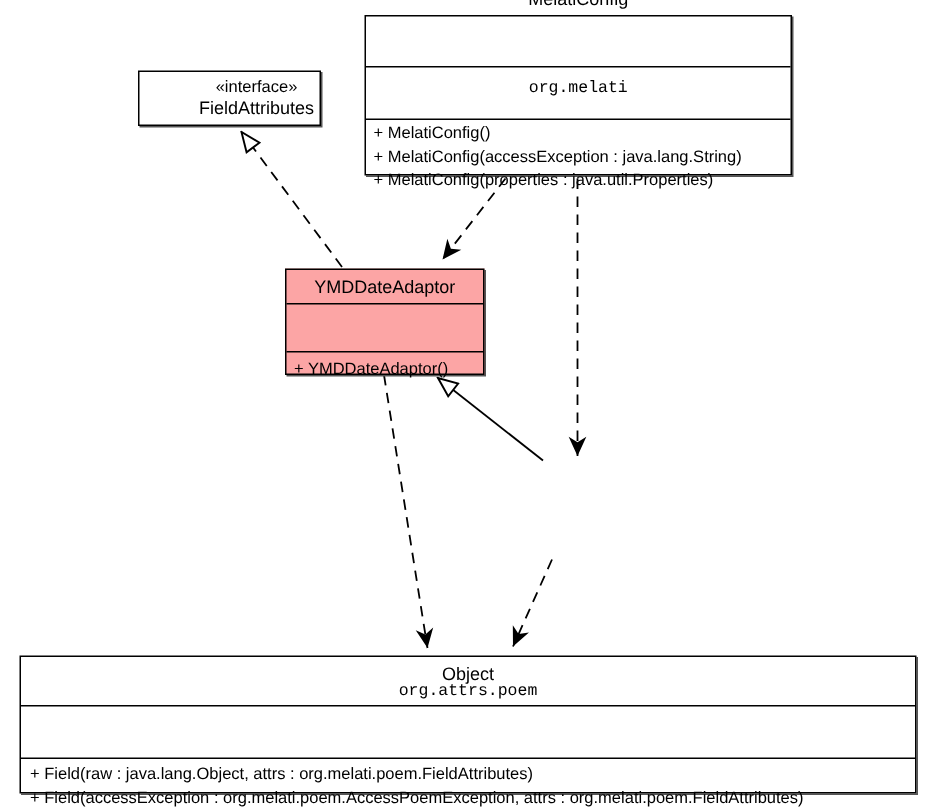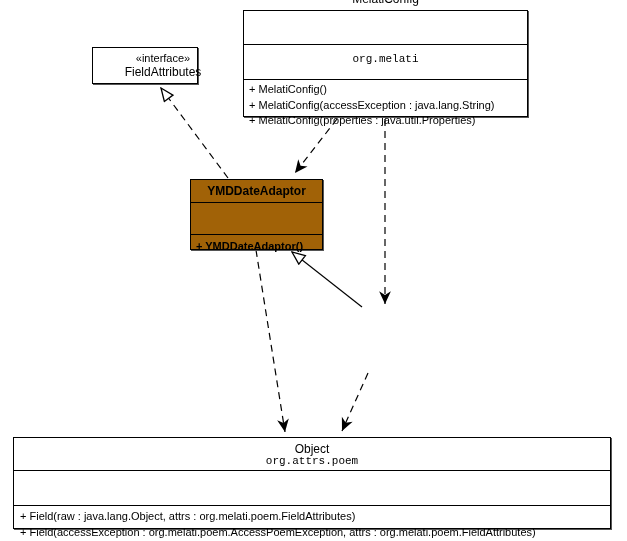--- a/index.html
+++ b/index.html
@@ -5,37 +5,37 @@
   html,body { margin:0; padding:0; background:#ffffff; }
   .canvas {
     position:relative; width:627px; height:541px; background:#ffffff;
     font-family:"Liberation Sans", sans-serif; color:#000; overflow:hidden;
   }
   svg.edges { position:absolute; left:0; top:0; }
   .uml-box {
     position:absolute; background:#ffffff; border:1px solid #000000;
     box-shadow:1px 1px 0 #555555; box-sizing:border-box;
   }
-  .uml-box.highlight { background:#a16207;font-weight:bold; }
+  .uml-box.highlight { background:#fca5a5; }
   .sec-title {
     display:flex; flex-direction:column; align-items:center; justify-content:center;
     box-sizing:border-box;
   }
   .cls-name { font-size:12px; line-height:14px; white-space:nowrap; }
   .pkg      { font-size:11px;  line-height:10px; white-space:nowrap;font-family:Liberation Mono, monospace; }
   .stereo   { font-size:11px; line-height:13px; white-space:nowrap; }
   .sec-attrs { border-top:1px solid #000; box-sizing:border-box; }
   .sec-methods {
     border-top:1px solid #000; box-sizing:border-box;
     font-size:11px; padding:2px 4px 0 5px;margin-top:12px;
   }
   .m-line { white-space:nowrap; }
 
   
-  #box-templet { left:92px; top:47px; width:106px; height:37px;padding-left:36px; }
+  #box-templet { left:92px; top:47px; width:122px; height:37px;padding-left:36px; }
   #box-templet .sec-title { height:100%; }
 
   
   #box-melati { left:243px; top:10px; width:285px; height:107px; }
   #box-melati .sec-title { height:33px;gap:48px; }
   #box-melati .sec-attrs { height:23px; }
   #box-melati .sec-methods { height:48px; }
   #box-melati .m-line { line-height:15.5px; }
 
   

